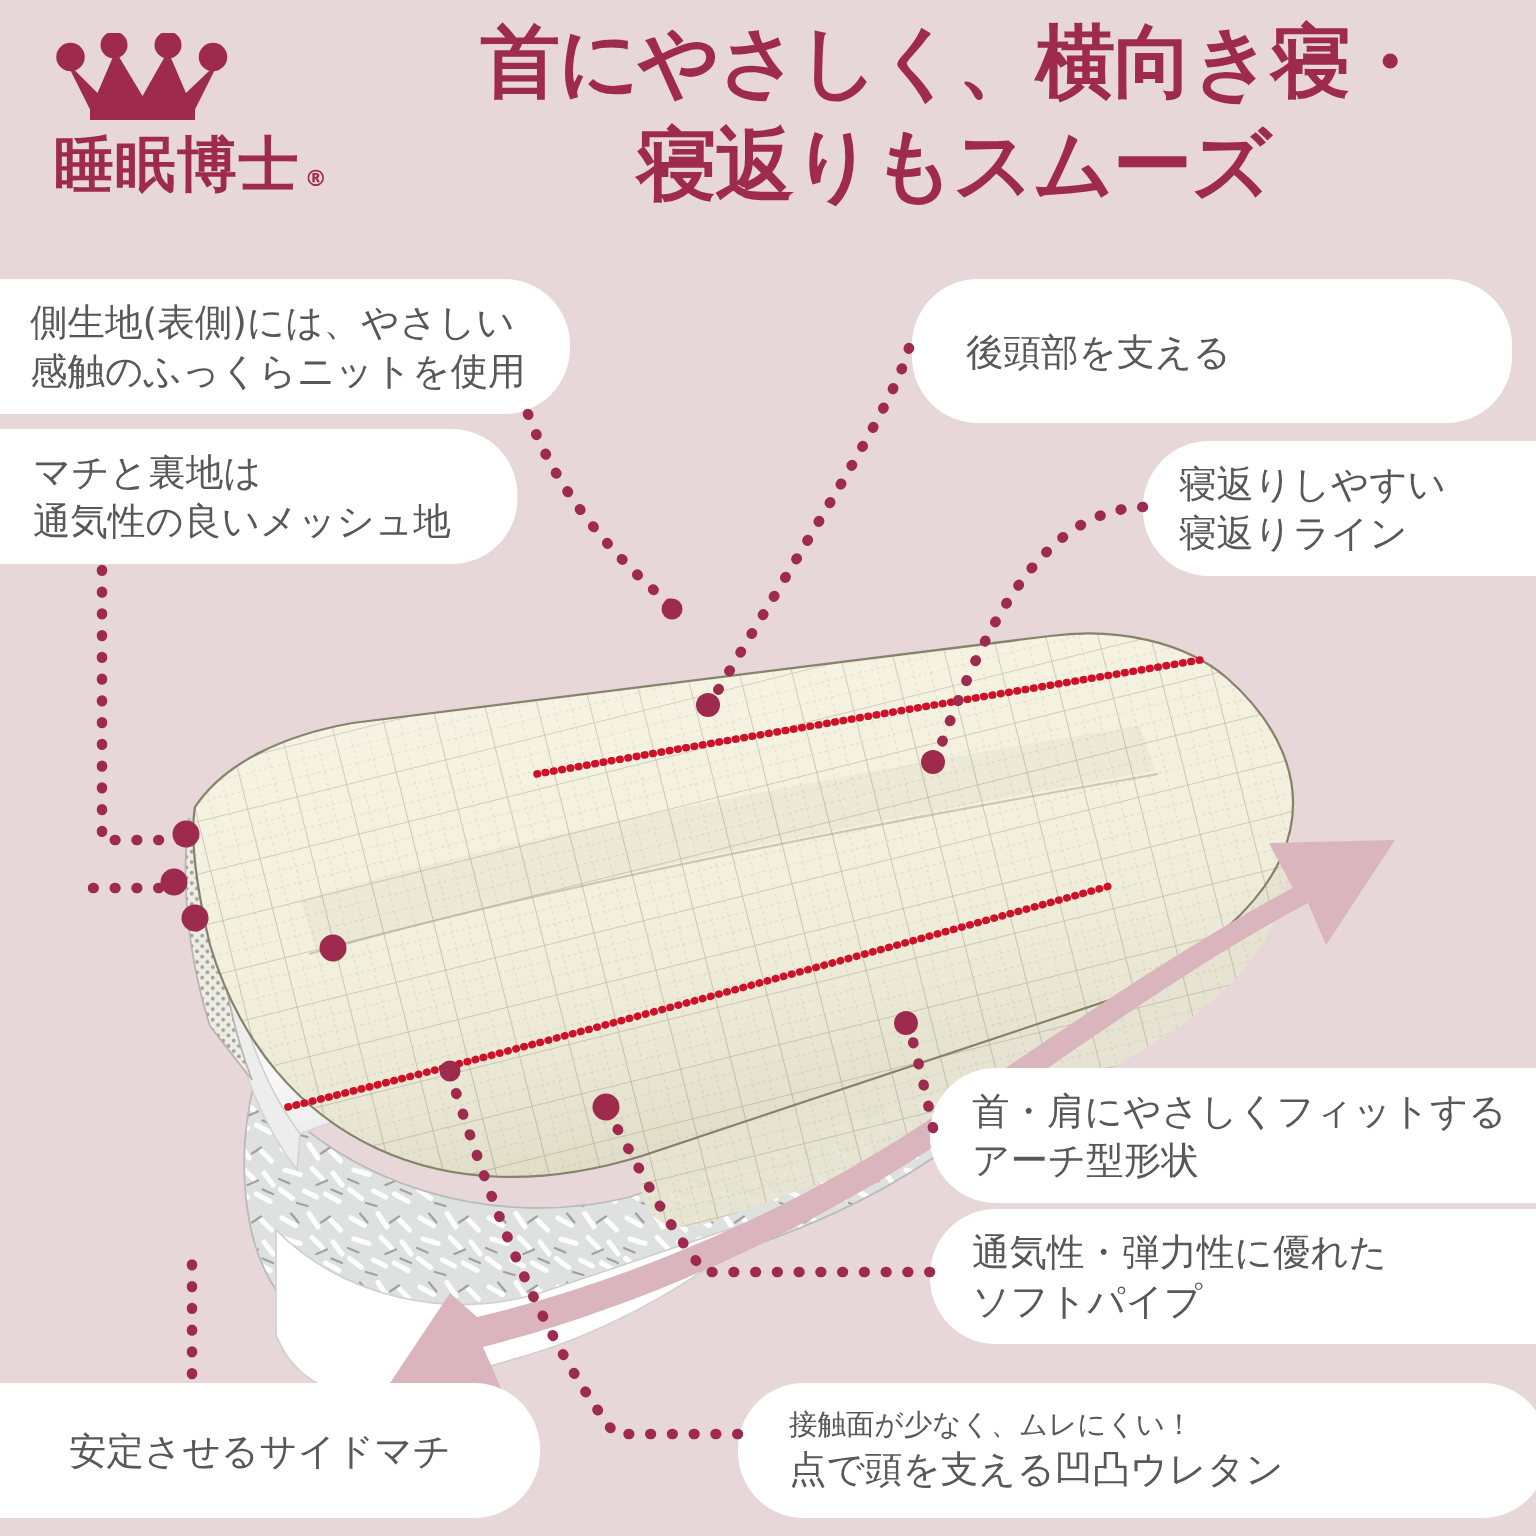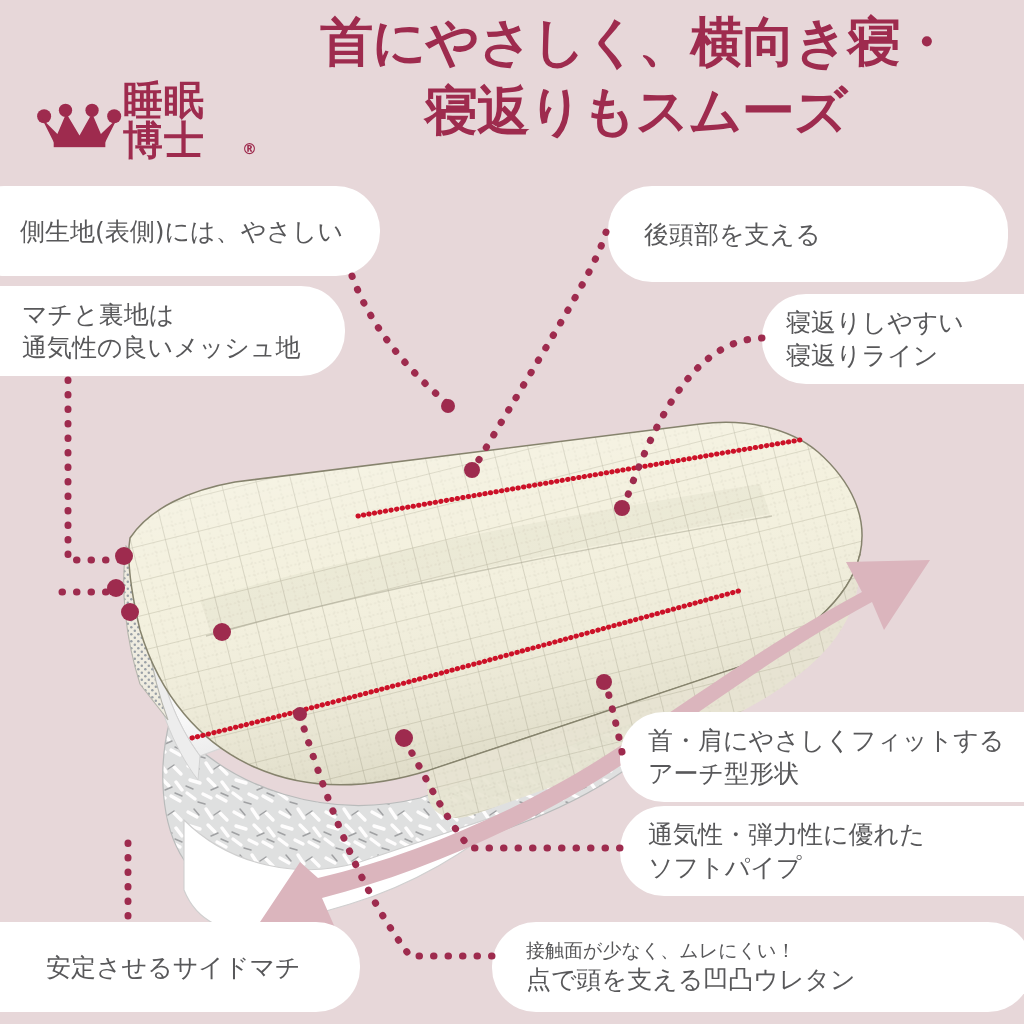--- a/index.html
+++ b/index.html
@@ -17,22 +17,22 @@
 
   
   #header {
     position: absolute; left: 0; top: 0;
     width: 1024px; height: 178px;
     background: #e7d7d9;
   }
   #logo {
     position: absolute; left: 36px; top: 22px;
     width: 222px; height: 138px;
-    display: flex; flex-direction: row;
-    align-items: flex-end; justify-content: flex-start;
+    display: flex; flex-direction: column;
+    align-items: flex-start; justify-content: flex-start;
   }
   #crown-icon { display:block; }
   #logo-wordmark {
     margin-top: 4px;
     display: flex; align-items: flex-end;
     color: #9e2b4e;
     font-family: "DejaVu Sans", "Liberation Sans", sans-serif;
     font-weight: 700;
     letter-spacing: 1px;
   }
@@ -257,20 +257,21 @@
                C712 384 790 330 862 292
                L846 262 L930 260 L884 330 L872 302
                C800 340 722 396 632 458
                C538 522 424 572 322 598
                L336 630 L252 634 L300 562 Z"></path>
     </g>
   </svg>
 
   <div class="pill pill-both sz-22" style="left:-40px; top:186px; width:420px; height:90px; padding-left:60px;">
     <span class="ln">側生地(表側)には、やさしい</span>
+    <span class="ln">感触のふっくらニットを使用</span>
   </div>
 
   <div class="pill pill-both sz-22" style="left:608px; top:186px; width:400px; height:96px; padding-left:36px;">
     <span class="ln">後頭部を支える</span>
   </div>
 
   <div class="pill pill-r sz-22" style="left:-40px; top:286px; width:385px; height:90px; padding-left:62px;">
     <span class="ln">マチと裏地は</span>
     <span class="ln">通気性の良いメッシュ地</span>
   </div>

